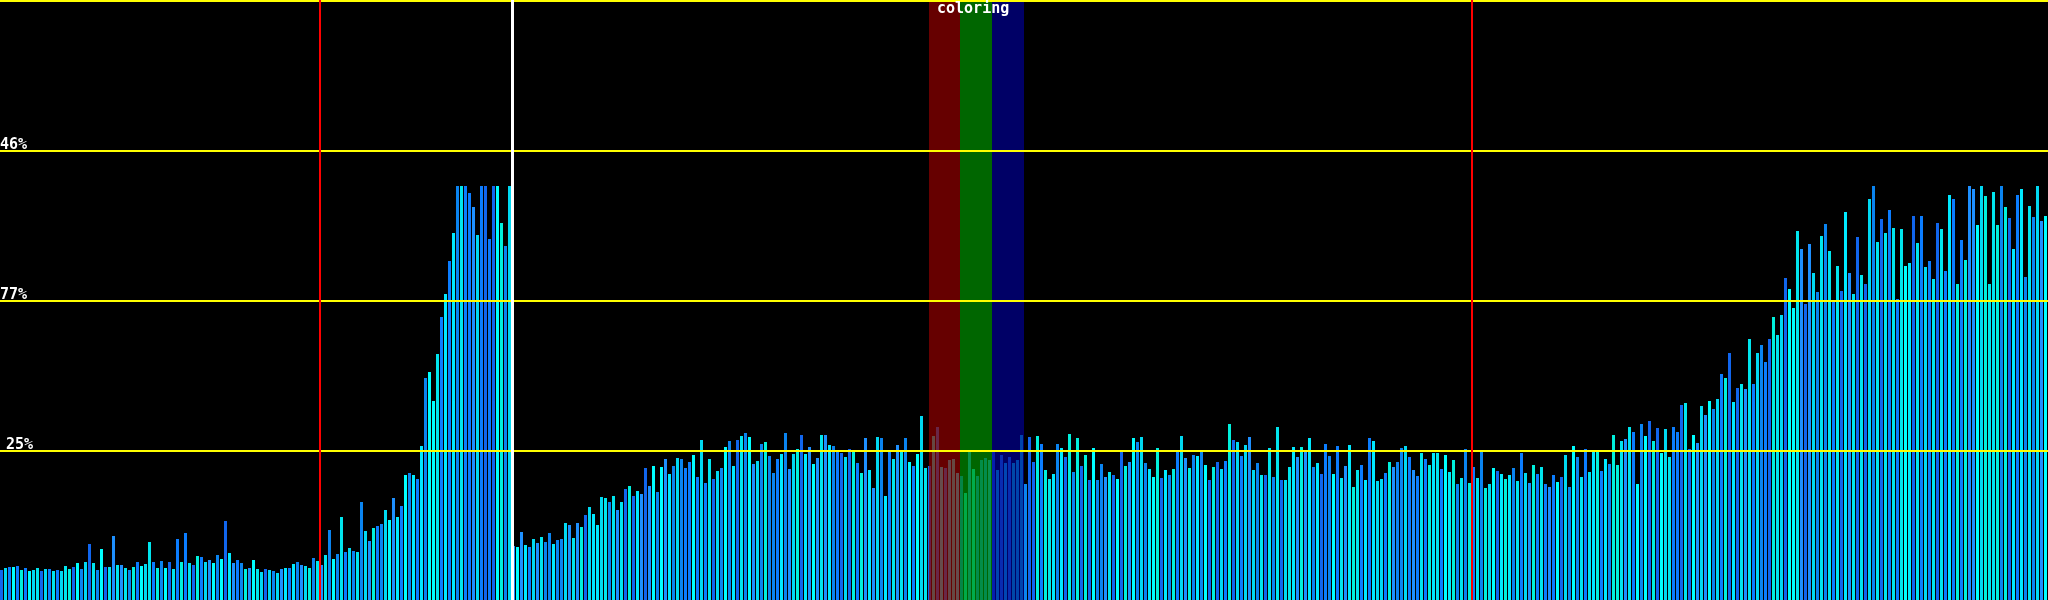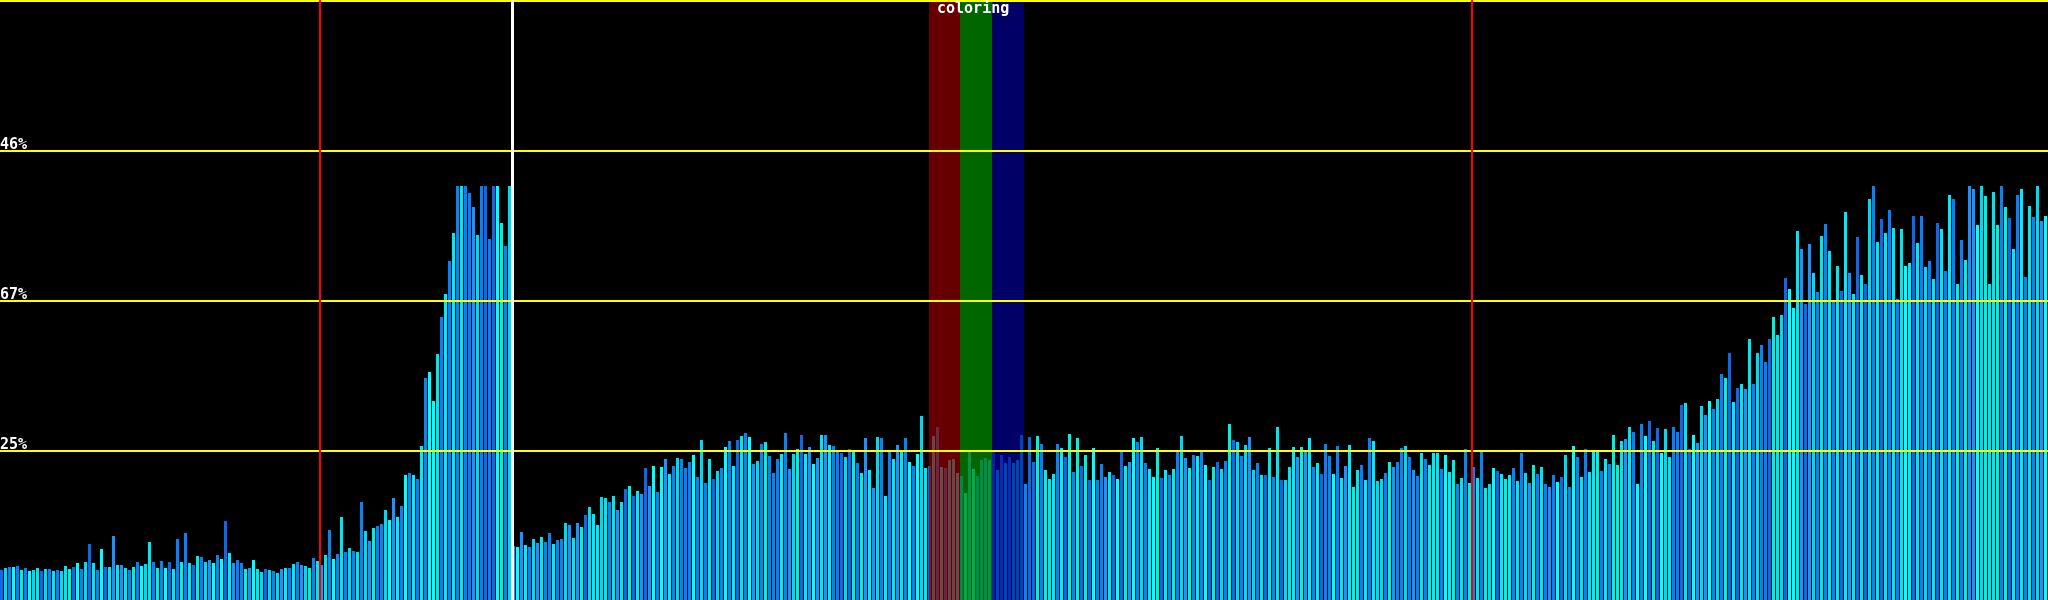--- a/index.html
+++ b/index.html
@@ -545,17 +545,17 @@
       <div class="gridline" style="top: 300px; height: 2px; background: rgb(255, 255, 0);"></div>
       <div class="gridline" style="top: 450px; height: 2px; background: rgb(255, 255, 0);"></div>
     </div>
   <div id="markers">
       <div class="vline" style="left: 319px; width: 2px; background: rgb(255, 0, 0);"></div>
       <div class="vline" style="left: 1471px; width: 2px; background: rgb(255, 0, 0);"></div>
       <div class="vline" style="left: 511px; width: 3px; background: rgb(255, 255, 255);"></div>
     </div>
 
   <span class="axis-label" id="axis-label-0" style="top: 138px; color: rgb(255, 255, 255);">46%</span>
-  <span class="axis-label" id="axis-label-1" style="top: 288px; color: rgb(255, 255, 255);">67%</span>
-  <span class="axis-label" id="axis-label-2" style="top: 438px; color: rgb(255, 255, 255);">25%</span>
+  <span class="axis-label" id="axis-label-1" style="top: 288px; color: rgb(255, 255, 255);">77%</span>
+  <span class="axis-label" id="axis-label-2" style="top: 438px; color: rgb(255, 255, 255); margin-left: 6px;">25%</span>
 
   <span class="coloring-label" id="coloring-label" style="left: 937px; top: 1px; color: rgb(255, 255, 255);">coloring</span>
 </div>
 
 </body></html>

